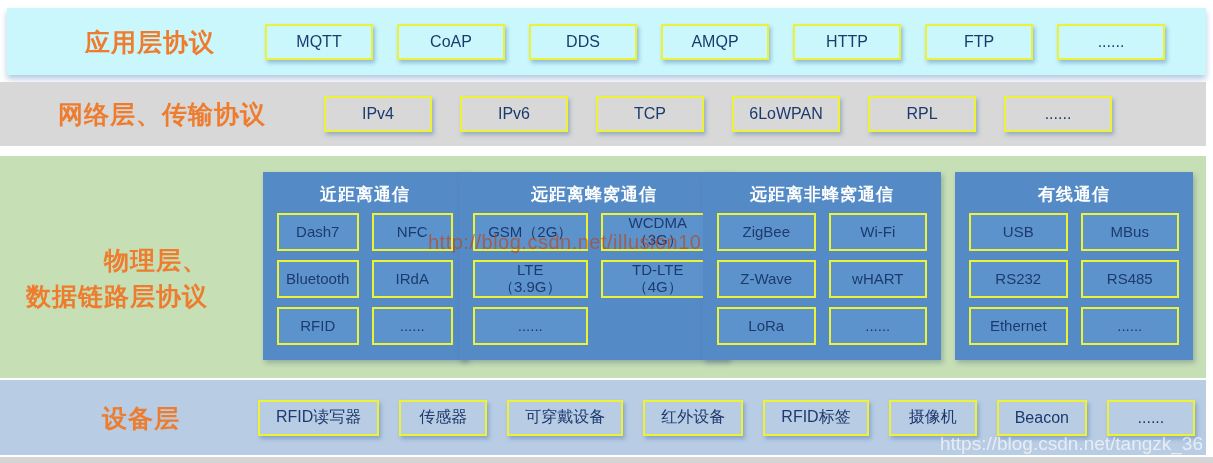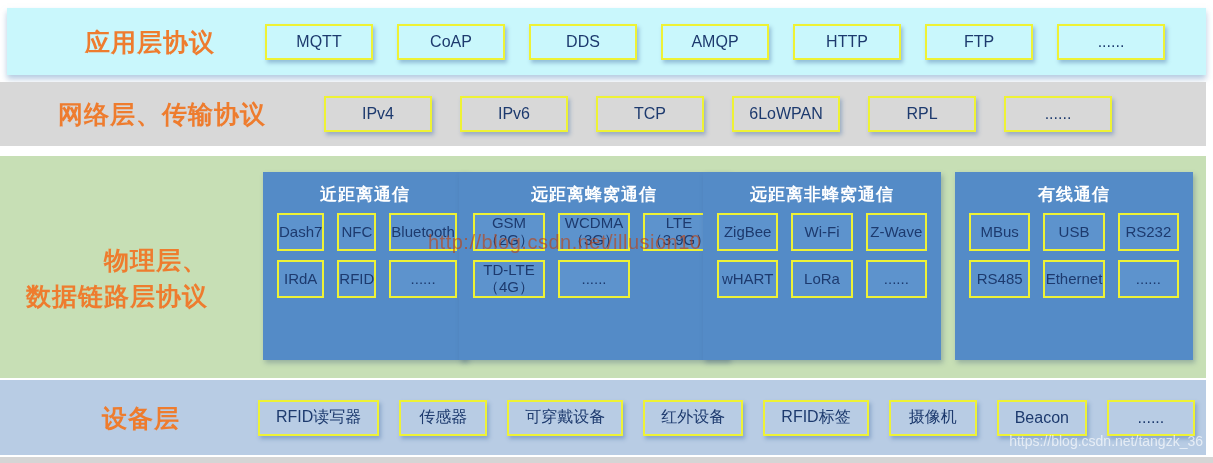--- a/index.html
+++ b/index.html
@@ -39,31 +39,31 @@
 
   .panel {
     position:absolute; top:16px; height:188px; background:var(--panel);
     box-shadow:2px 3px 5px rgba(60,90,120,.35); box-sizing:border-box;
   }
   .panel-1 { left:226px; width:204px;margin-left:37px; }
   .panel-2 { left:459px; width:270px; }
   .panel-3 { left:703px; width:238px; }
   .panel-4 { left:955px; width:238px; }
   .panel-title { margin-top:11px; height:25px; text-align:center; color:#ffffff; font-size:17px; font-weight:600; letter-spacing:1px; }
-  .panel-grid { display:grid; grid-template-columns:1fr 1fr 1fr; gap:9px 13px; padding:5px 14px 10px 14px; }
+  .panel-grid { display:grid; grid-template-columns:1fr 1fr; gap:9px 13px; padding:5px 14px 10px 14px; }
   .pbox {
     height:38px; background:var(--pbox); border:2px solid var(--yellow);
     display:flex; align-items:center; justify-content:center;
     color:var(--navy); font-size:15px; line-height:1.12; text-align:center;
     white-space:pre-line; box-sizing:border-box;
   }
 
   .wm { position:absolute; pointer-events:none; font-family:"Liberation Sans",sans-serif; }
   .wm-center { left:428px; top:231px; font-size:20px; color:#c2410c; opacity:.62; letter-spacing:.5px; z-index:6; }
-  .wm-br { right:10px; top:433px; font-size:14px; color:#ffffff; opacity:.66; z-index:6; }
+  .wm-br { right:10px; top:433px; font-size:19px; color:#ffffff; opacity:.66; z-index:6; }
 </style>
 </head>
 <body>
 
 <div class="fig" style="--app-bg:#c9f7fc; --net-bg:#d8d8d8; --phy-bg:#c7dfb5; --dev-bg:#b8cce4;
             --panel:#548bc7; --pbox:#5d93cd; --yellow:#eef235; --orange:#ee7c2e; --navy:#1d3a6e;">
 
   <div class="band band-app">
     <div class="row-label label-app">应用层协议</div>
     <div class="hrow hrow-app">
@@ -127,22 +127,22 @@
         <div class="pbox">Z-Wave</div>
         <div class="pbox">wHART</div>
         <div class="pbox">LoRa</div>
         <div class="pbox">......</div>
       </div>
     </div>
 
     <div class="panel panel-4">
       <div class="panel-title">有线通信</div>
       <div class="panel-grid">
+        <div class="pbox">USB</div>
         <div class="pbox">MBus</div>
-        <div class="pbox">USB</div>
         <div class="pbox">RS232</div>
         <div class="pbox">RS485</div>
         <div class="pbox">Ethernet</div>
         <div class="pbox">......</div>
       </div>
     </div>
   </div>
 
   <div class="band band-dev">
     <div class="row-label label-dev">设备层</div>

